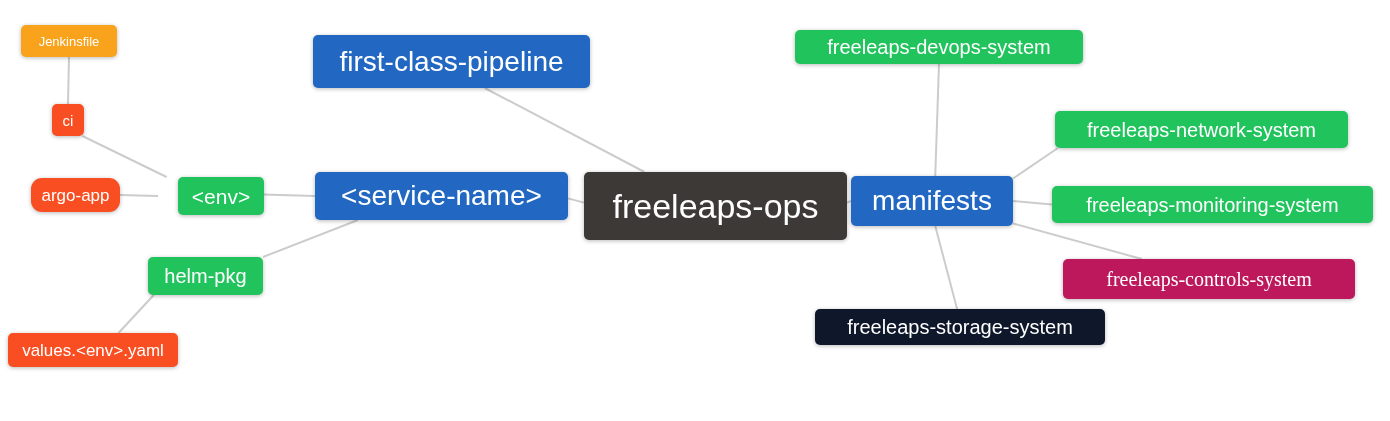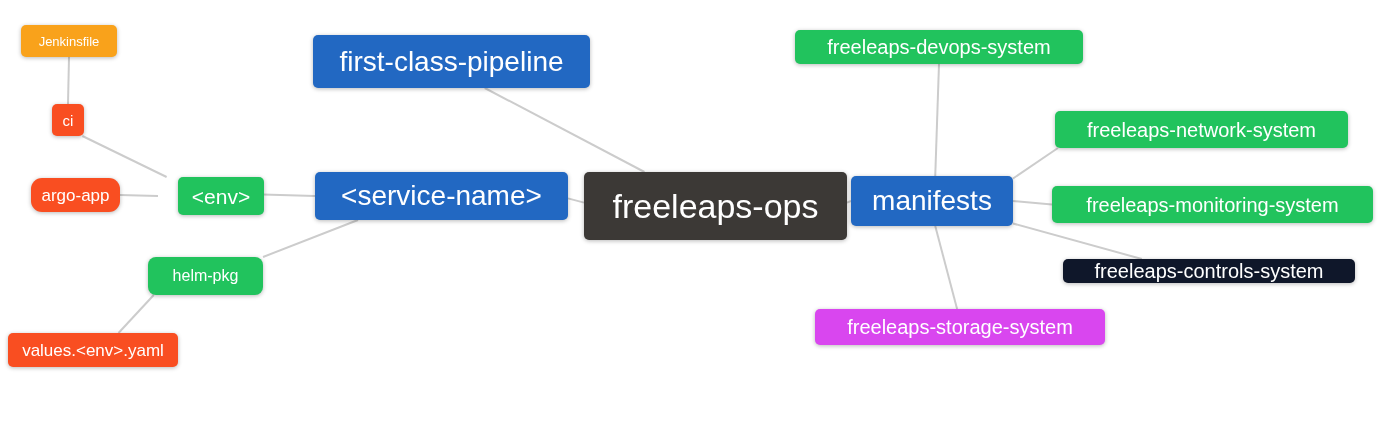--- a/index.html
+++ b/index.html
@@ -64,21 +64,21 @@
       </div>
       <div class="node" style="left: 52px; top: 104px; width: 32px; height: 32px; font-size: 15px; background: rgb(249, 78, 33);">
         <span>ci</span>
       </div>
       <div class="node" style="left: 31px; top: 178px; width: 89px; height: 34px; font-size: 17px; background: rgb(249, 78, 33); border-radius: 11px;">
         <span>argo-app</span>
       </div>
       <div class="node" style="left: 158px; top: 177px; width: 86px; height: 38px; font-size: 21px; background: rgb(33, 195, 93); margin-left: 20px;">
         <span>&lt;env&gt;</span>
       </div>
-      <div class="node" style="left: 148px; top: 257px; width: 115px; height: 38px; font-size: 16px; background: rgb(33, 195, 93); border-radius: 8px;">
+      <div class="node" style="left: 148px; top: 257px; width: 115px; height: 38px; font-size: 20px; background: rgb(33, 195, 93);">
         <span>helm-pkg</span>
       </div>
       <div class="node" style="left: 8px; top: 333px; width: 170px; height: 34px; font-size: 17px; background: rgb(249, 78, 33);">
         <span>values.&lt;env&gt;.yaml</span>
       </div>
       <div class="node" style="left: 313px; top: 35px; width: 277px; height: 53px; font-size: 28px; background: rgb(34, 104, 194);">
         <span>first-class-pipeline</span>
       </div>
       <div class="node" style="left: 315px; top: 172px; width: 253px; height: 48px; font-size: 28px; background: rgb(34, 104, 194);">
         <span>&lt;service-name&gt;</span>
@@ -91,20 +91,20 @@
       </div>
       <div class="node" style="left: 795px; top: 30px; width: 288px; height: 34px; font-size: 20px; background: rgb(33, 195, 93);">
         <span>freeleaps-devops-system</span>
       </div>
       <div class="node" style="left: 1055px; top: 111px; width: 293px; height: 37px; font-size: 20px; background: rgb(33, 195, 93);">
         <span>freeleaps-network-system</span>
       </div>
       <div class="node" style="left: 1052px; top: 186px; width: 321px; height: 37px; font-size: 20px; background: rgb(33, 195, 93);">
         <span>freeleaps-monitoring-system</span>
       </div>
-      <div class="node" style="left: 1063px; top: 259px; width: 292px; height: 24px; font-size: 20px; background: #0f172a;">
+      <div class="node" style="left: 1063px; top: 259px; width: 292px; height: 40px; font-size: 20px; background: #be185d; font-family: Liberation Serif, serif;">
         <span>freeleaps-controls-system</span>
       </div>
-      <div class="node" style="left: 815px; top: 309px; width: 290px; height: 36px; font-size: 20px; background: #d946ef;">
+      <div class="node" style="left: 815px; top: 309px; width: 290px; height: 36px; font-size: 20px; background: #0f172a;">
         <span>freeleaps-storage-system</span>
       </div>
     </div>
 </div>
 
 </body></html>

